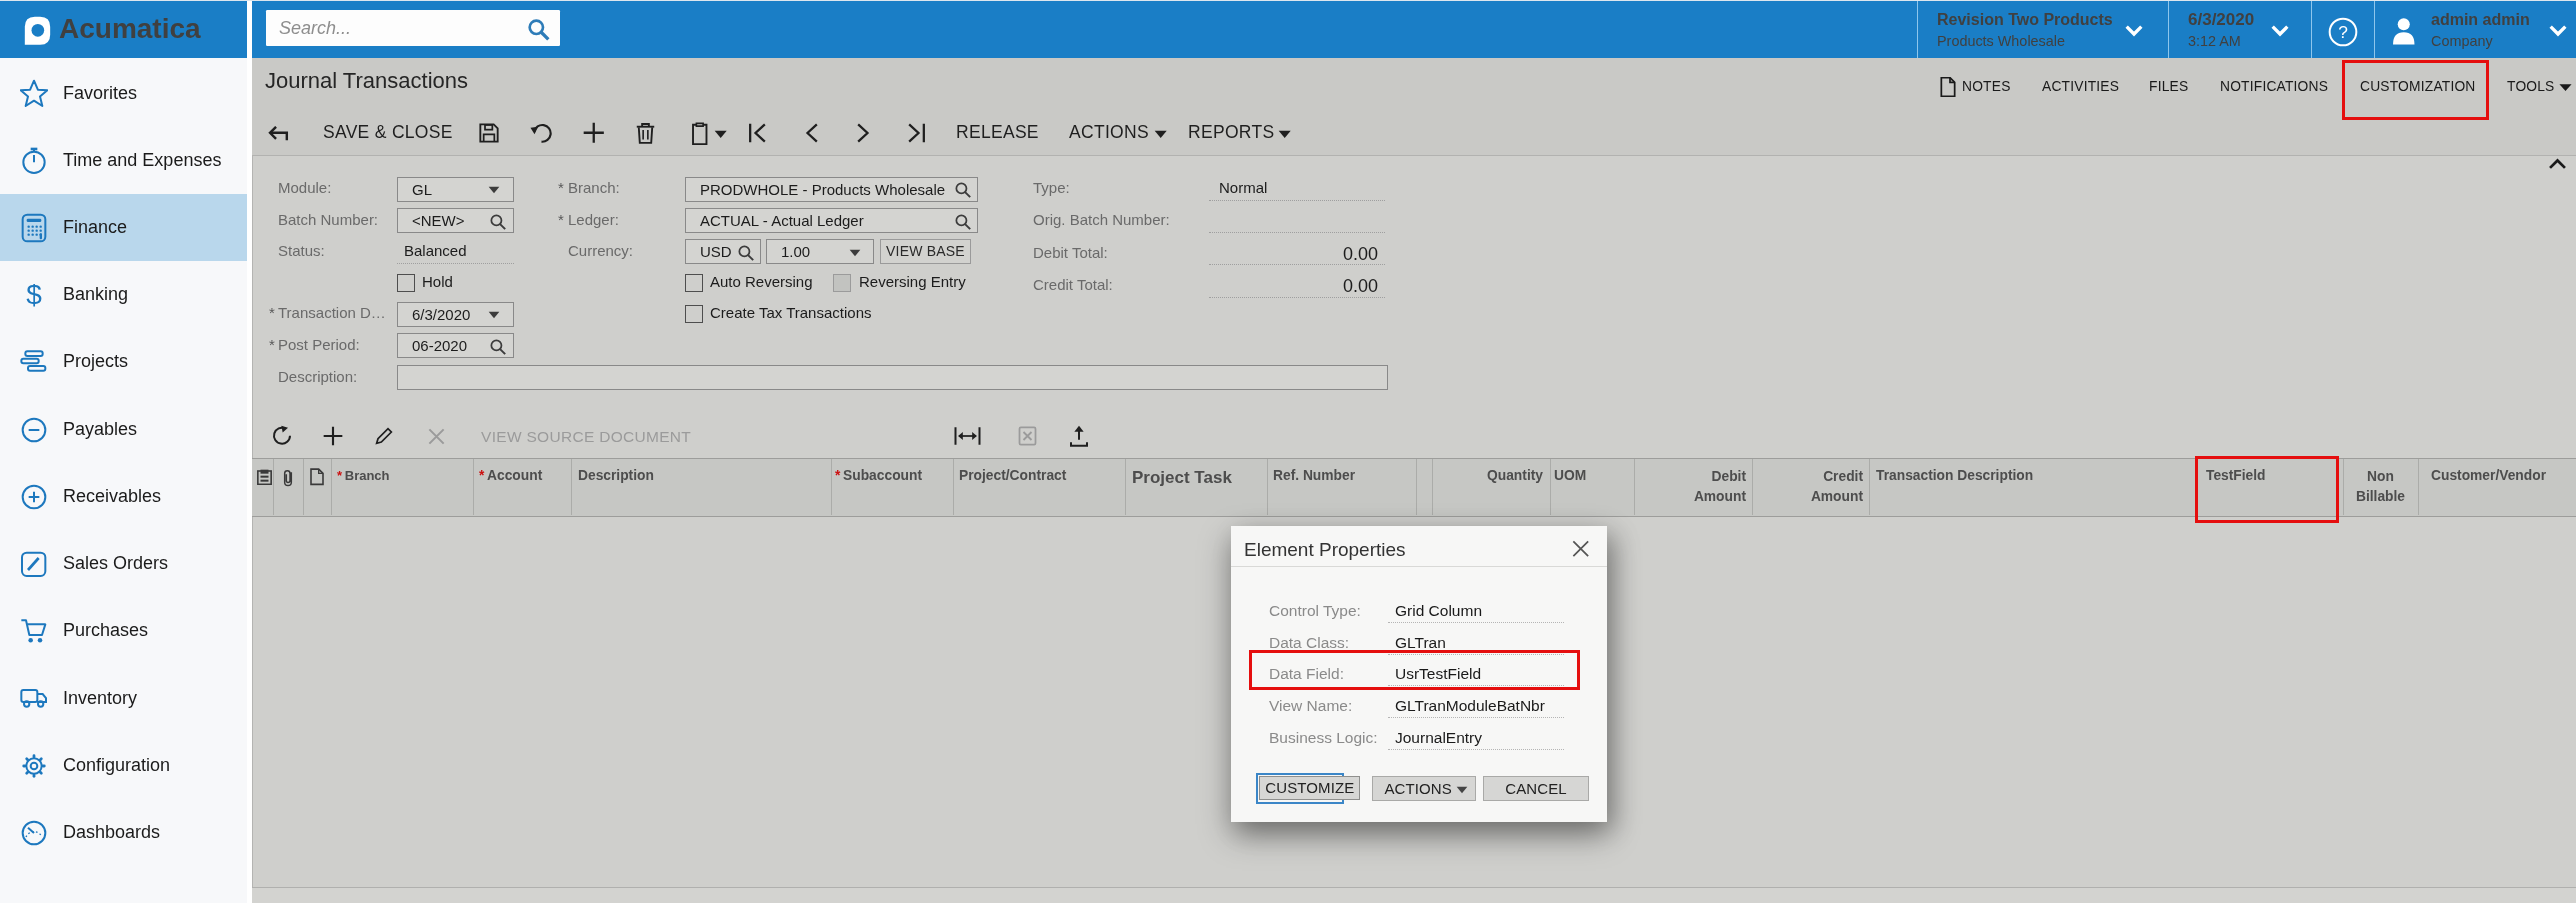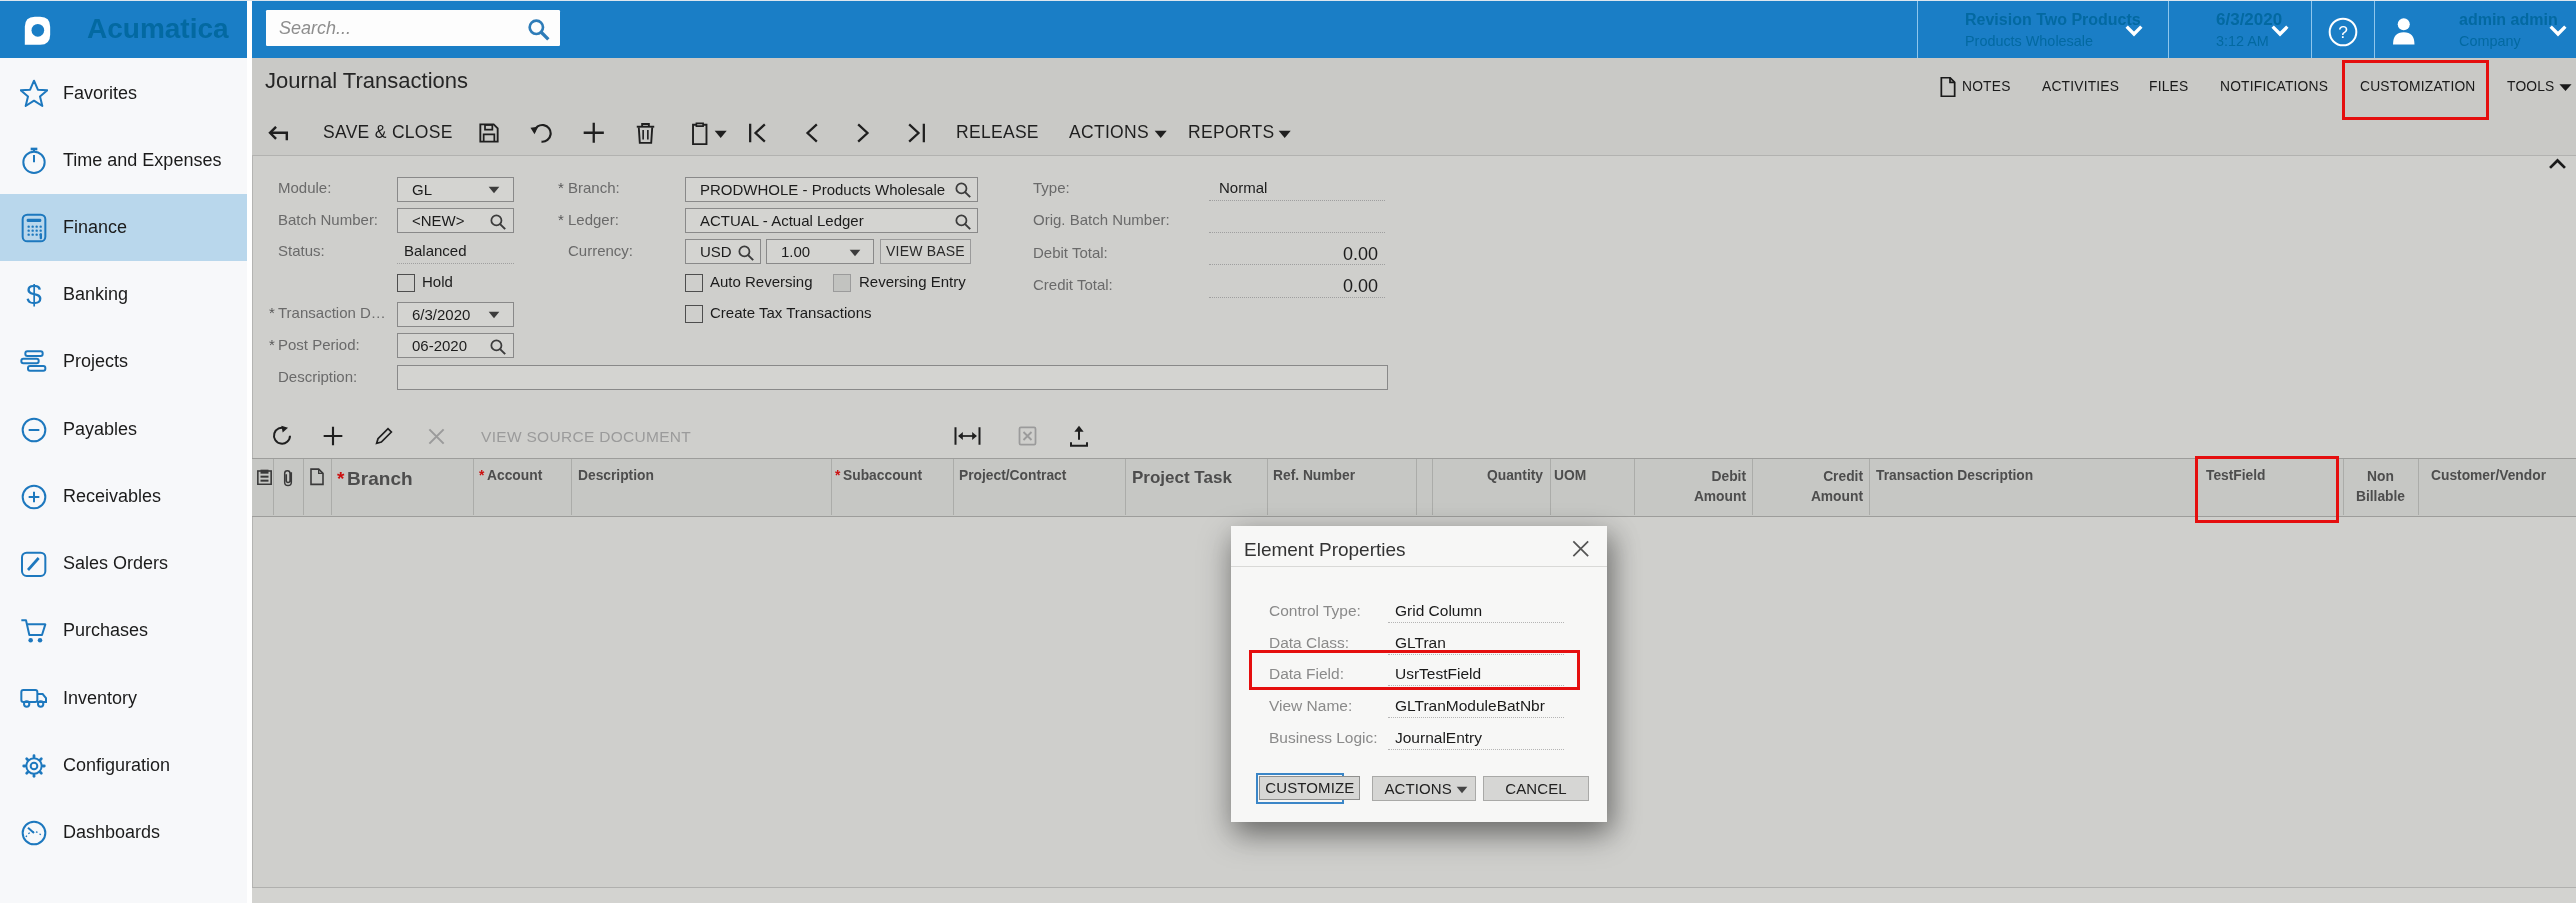--- a/index.html
+++ b/index.html
@@ -1,19 +1,19 @@
 <!DOCTYPE html>
 <html style="font-size:10.8px"><head>
 <meta charset="utf-8">
 <style>
 * { margin:0; padding:0; box-sizing:border-box; }
 html,body { width:2576px; height:904px; font-family:"Liberation Sans",sans-serif; background:#cfcfcc; overflow:hidden; }
 body { position:relative; }
 .abs { position:absolute; }
-.wtxt { color:#0369a1; position:absolute; white-space:nowrap;margin-left:28px; }
+.wtxt { color:#404040; position:absolute; white-space:nowrap; }
 .nav { position:absolute; font-size:13.8px; color:#1a1a1a; letter-spacing:0.2px; white-space:nowrap; }
 .tbtxt { position:absolute; font-size:17.5px; color:#1f1f1f; letter-spacing:0.3px; white-space:nowrap; }
 .lbl { position:absolute; font-size:15px; color:#6a6a6a; white-space:nowrap; }
 .val { position:absolute; font-size:15px; color:#1c1c1c; white-space:nowrap; }
 .fbox { position:absolute; height:25px; border:1.3px solid #898989; background:#d4d4d1; }
 .fbox .t { position:absolute; left:14px; top:3.4px; font-size:15px; color:#1c1c1c; white-space:nowrap; }
 .dotted { position:absolute; border-bottom:1.3px dotted #9f9f9f; }
 .cb { position:absolute; width:18px; height:18px; border:1.3px solid #4e4e4e; background:#cfcfcc; }
 .cb.dis { border-color:#9b9b9b; background:#c2c3c0; }
 .redbox { position:absolute; border:3.4px solid #e50e0e; z-index:30; }
@@ -354,21 +354,21 @@
 <div class="abs" style="left:1267px;top:459px;width:1.3px;height:56px;background:#abaca9;"></div>
 <div class="abs" style="left:1416px;top:459px;width:1.3px;height:56px;background:#abaca9;"></div>
 <div class="abs" style="left:1432px;top:459px;width:1.3px;height:56px;background:#abaca9;"></div>
 <div class="abs" style="left:1550px;top:459px;width:1.3px;height:56px;background:#abaca9;"></div>
 <div class="abs" style="left:1634px;top:459px;width:1.3px;height:56px;background:#abaca9;"></div>
 <div class="abs" style="left:1752px;top:459px;width:1.3px;height:56px;background:#abaca9;"></div>
 <div class="abs" style="left:1869px;top:459px;width:1.3px;height:56px;background:#abaca9;"></div>
 <div class="abs" style="left:2196px;top:459px;width:1.3px;height:56px;background:#abaca9;"></div>
 <div class="abs" style="left:2343px;top:459px;width:1.3px;height:56px;background:#abaca9;"></div>
 <div class="abs" style="left:2418px;top:459px;width:1.3px;height:56px;background:#abaca9;"></div>
-<div class="abs" style="left:337px;top:468px;font-size:19px;font-weight:bold;color:#4d4d4d;white-space:nowrap;"><span style="color:#cc1111;">*</span><span style="display:inline-block;width:2.7px;"></span>Branch</div>
+<div class="abs" style="left:337px;top:468px;font-size:13px;font-weight:bold;color:#4d4d4d;white-space:nowrap;"><span style="color:#cc1111;">*</span><span style="display:inline-block;width:2.7px;"></span>Branch</div>
 <div class="abs" style="left:479px;top:468px;font-size:13.8px;font-weight:bold;color:#4d4d4d;white-space:nowrap;"><span style="color:#cc1111;">*</span><span style="display:inline-block;width:2.7px;"></span>Account</div>
 <div class="abs" style="left:578px;top:468px;font-size:13.8px;font-weight:bold;color:#4d4d4d;white-space:nowrap;">Description</div>
 <div class="abs" style="left:835px;top:468px;font-size:13.8px;font-weight:bold;color:#4d4d4d;white-space:nowrap;"><span style="color:#cc1111;">*</span><span style="display:inline-block;width:2.7px;"></span>Subaccount</div>
 <div class="abs" style="left:959px;top:468px;font-size:13.8px;font-weight:bold;color:#4d4d4d;white-space:nowrap;">Project/Contract</div>
 <div class="abs" style="left:1132px;top:468px;font-size:17px;font-weight:bold;color:#4d4d4d;white-space:nowrap;">Project Task</div>
 <div class="abs" style="left:1273px;top:468px;font-size:13.8px;font-weight:bold;color:#4d4d4d;white-space:nowrap;">Ref. Number</div>
 <div class="abs" style="left:1432px;top:468px;width:111px;text-align:right;font-size:13.8px;font-weight:bold;color:#4d4d4d;">Quantity</div>
 <div class="abs" style="left:1554px;top:468px;font-size:13.8px;font-weight:bold;color:#4d4d4d;white-space:nowrap;">UOM</div>
 <div class="abs" style="left:1634px;top:467px;width:112px;text-align:right;font-size:13.8px;font-weight:bold;color:#4d4d4d;line-height:20px;">Debit<br>Amount</div>
 <div class="abs" style="left:1751px;top:467px;width:112px;text-align:right;font-size:13.8px;font-weight:bold;color:#4d4d4d;line-height:20px;">Credit<br>Amount</div>

